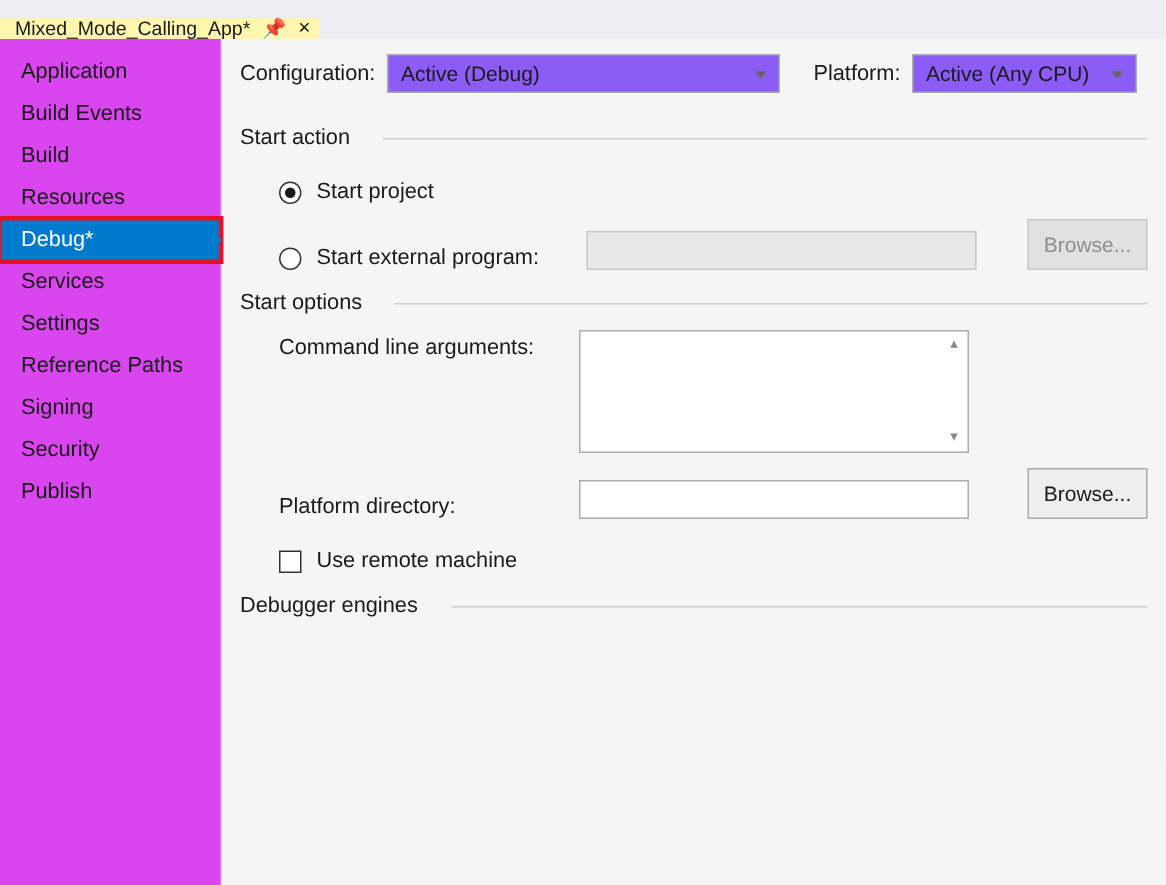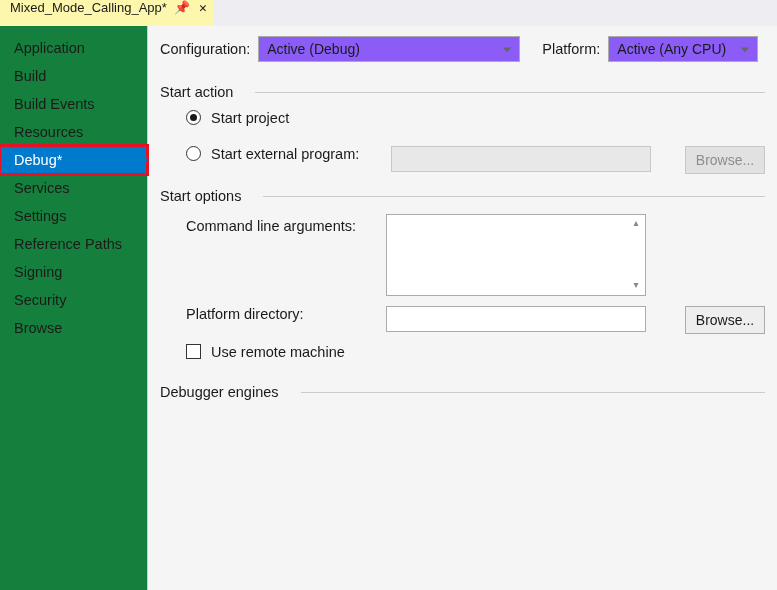--- a/index.html
+++ b/index.html
@@ -1,48 +1,48 @@
 <!DOCTYPE html>
 <html><head>
 <meta charset="utf-8">
 <style>
   * { box-sizing: border-box; font-family: "Segoe UI", Arial, sans-serif; }
   body { margin: 0; background: #fff; font-size: 14px; color: #1a1a1a; width: 777px; height: 590px; overflow: hidden; }
   .window { display: flex; flex-direction: column; height: 100%; }
   .tabbar { background: #eeeef2; height: 26px; display: flex; align-items: flex-end; }
-  .tab { background: #fdf7ad; height: 26px; display: flex; align-items: flex-start; padding: 0 6px 0 10px; font-size: 13px; gap: 8px; }
+  .tab { background: #fdf7ad; height: 14px; display: flex; align-items: flex-end; padding: 0 6px 0 10px; font-size: 13px; gap: 8px; }
   .tab .pin { display:inline-block; }
   .tab .close { display:inline-block; font-family: monospace; }
   .body { display: flex; flex: 1; min-height: 0; }
-  .sidebar { width: 148px; background: #15803d; border-right: 1px solid #ccc; padding-top: 8px; }
+  .sidebar { width: 148px; background: #d946ef; border-right: 1px solid #ccc; padding-top: 8px; }
   .sidebar-item { padding: 4px 12px 4px 14px; font-size: 14.5px; cursor: default; line-height: 20px; }
   .sidebar-item.selected { background: #007acc; color: #fff; position: relative; }
   .sidebar-item.selected::after { content: ""; position: absolute; right: -1px; top: 50%; transform: translateY(-50%); border-left: 6px solid #007acc; border-top: 6px solid transparent; border-bottom: 6px solid transparent; }
   .sidebar-item.highlighted { outline: 3px solid #e81123; outline-offset: -1px; }
   .main { flex: 1; background: #f5f5f5; padding: 10px 12px 10px 12px; overflow: auto; }
   .toprow { display: flex; align-items: center; gap: 8px; margin-bottom: 22px; }
   .toprow label { font-size: 14.5px; }
   .combo { background: #8b5cf6; border: 1px solid #ababab; height: 26px; display: flex; align-items: center; padding: 0 24px 0 8px; position: relative; font-size: 14px; }
   .combo::after { content: ""; position: absolute; right: 8px; top: 50%; transform: translateY(-30%); border-left: 4px solid transparent; border-right: 4px solid transparent; border-top: 5px solid #666; }
   .combo.config { width: 262px; }
   .combo.platform { width: 150px; }
   .section { margin-bottom: 14px; }
   .section-header { display: flex; align-items: center; gap: 22px; margin-bottom: 10px; }
   .section-header .title { font-size: 14.5px; white-space: nowrap; }
   .section-header .rule { flex: 1; height: 1px; background: #ccc; }
   .section-body { padding-left: 26px; }
-  .row { display: flex; align-items: flex-start; gap: 10px; margin-bottom: 10px; min-height: 26px; }
+  .row { display: flex; align-items: flex-end; gap: 10px; margin-bottom: 10px; min-height: 26px; }
   .radio { width: 15px; height: 15px; border: 1px solid #333; border-radius: 50%; display: inline-flex; align-items: center; justify-content: center; flex-shrink:0; background:#fff;}
   .radio.checked::after { content: ""; width: 7px; height: 7px; background: #1a1a1a; border-radius: 50%; }
   .check { width: 15px; height: 15px; border: 1px solid #333; display: inline-flex; align-items: center; justify-content: center; flex-shrink:0; background:#fff; font-size:12px; line-height:1;}
   .check.checked::after { content: "✓"; color:#1a1a1a; font-weight:bold; }
   .labeltxt { font-size: 14.5px; }
   .textbox { background: #fff; border: 1px solid #ababab; height: 26px; }
   .textbox.disabled { background: #e8e8e8; border-color:#c8c8c8; }
-  .btn { height: 28px; border: 1px solid #ababab; background: #eee; padding: 4px 16px; font-size: 14px; display:inline-flex; align-items:center; }
+  .btn { height: 28px; border: 1px solid #ababab; background: #eee; padding: 16px 16px; font-size: 14px; display:inline-flex; align-items:center; }
   .btn.disabled { color: #8d8d8d; background:#e1e1e1; border-color:#c8c8c8;}
   .textarea { background: #fff; border: 1px solid #ababab; height: 82px; position: relative; }
   .textarea .scroll-up, .textarea .scroll-dn { position:absolute; right:2px; width:14px; height:14px; color:#888; font-size:10px; text-align:center; }
   .textarea .scroll-up { top:2px; } .textarea .scroll-dn { bottom:2px; }
   .hl-box { border: 4px solid #e81123; display:inline-flex; align-items:center; padding: 4px 40px 4px 4px; gap:8px; }
 </style>
 </head>
 <body>
 
 <div class="window">
@@ -50,30 +50,30 @@
     <div class="tab">
       <span>Mixed_Mode_Calling_App*</span>
       <span class="pin">📌</span>
       <span class="close">✕</span>
     </div>
   </div>
 
   <div class="body">
     <div class="sidebar" id="sidebar">
         <div class="sidebar-item">Application</div>
+        <div class="sidebar-item">Build Events</div>
         <div class="sidebar-item">Build</div>
-        <div class="sidebar-item">Build Events</div>
         <div class="sidebar-item">Resources</div>
         <div class="sidebar-item selected highlighted">Debug*</div>
         <div class="sidebar-item">Services</div>
         <div class="sidebar-item">Settings</div>
         <div class="sidebar-item">Reference Paths</div>
         <div class="sidebar-item">Signing</div>
         <div class="sidebar-item">Security</div>
-        <div class="sidebar-item">Browse</div>
+        <div class="sidebar-item">Publish</div>
       </div>
 
     <div class="main">
 
       <div class="toprow">
         <label>Configuration:</label>
         <div class="combo config">
           <span>Active (Debug)</span>
         </div>
         <label style="margin-left:14px">Platform:</label>

